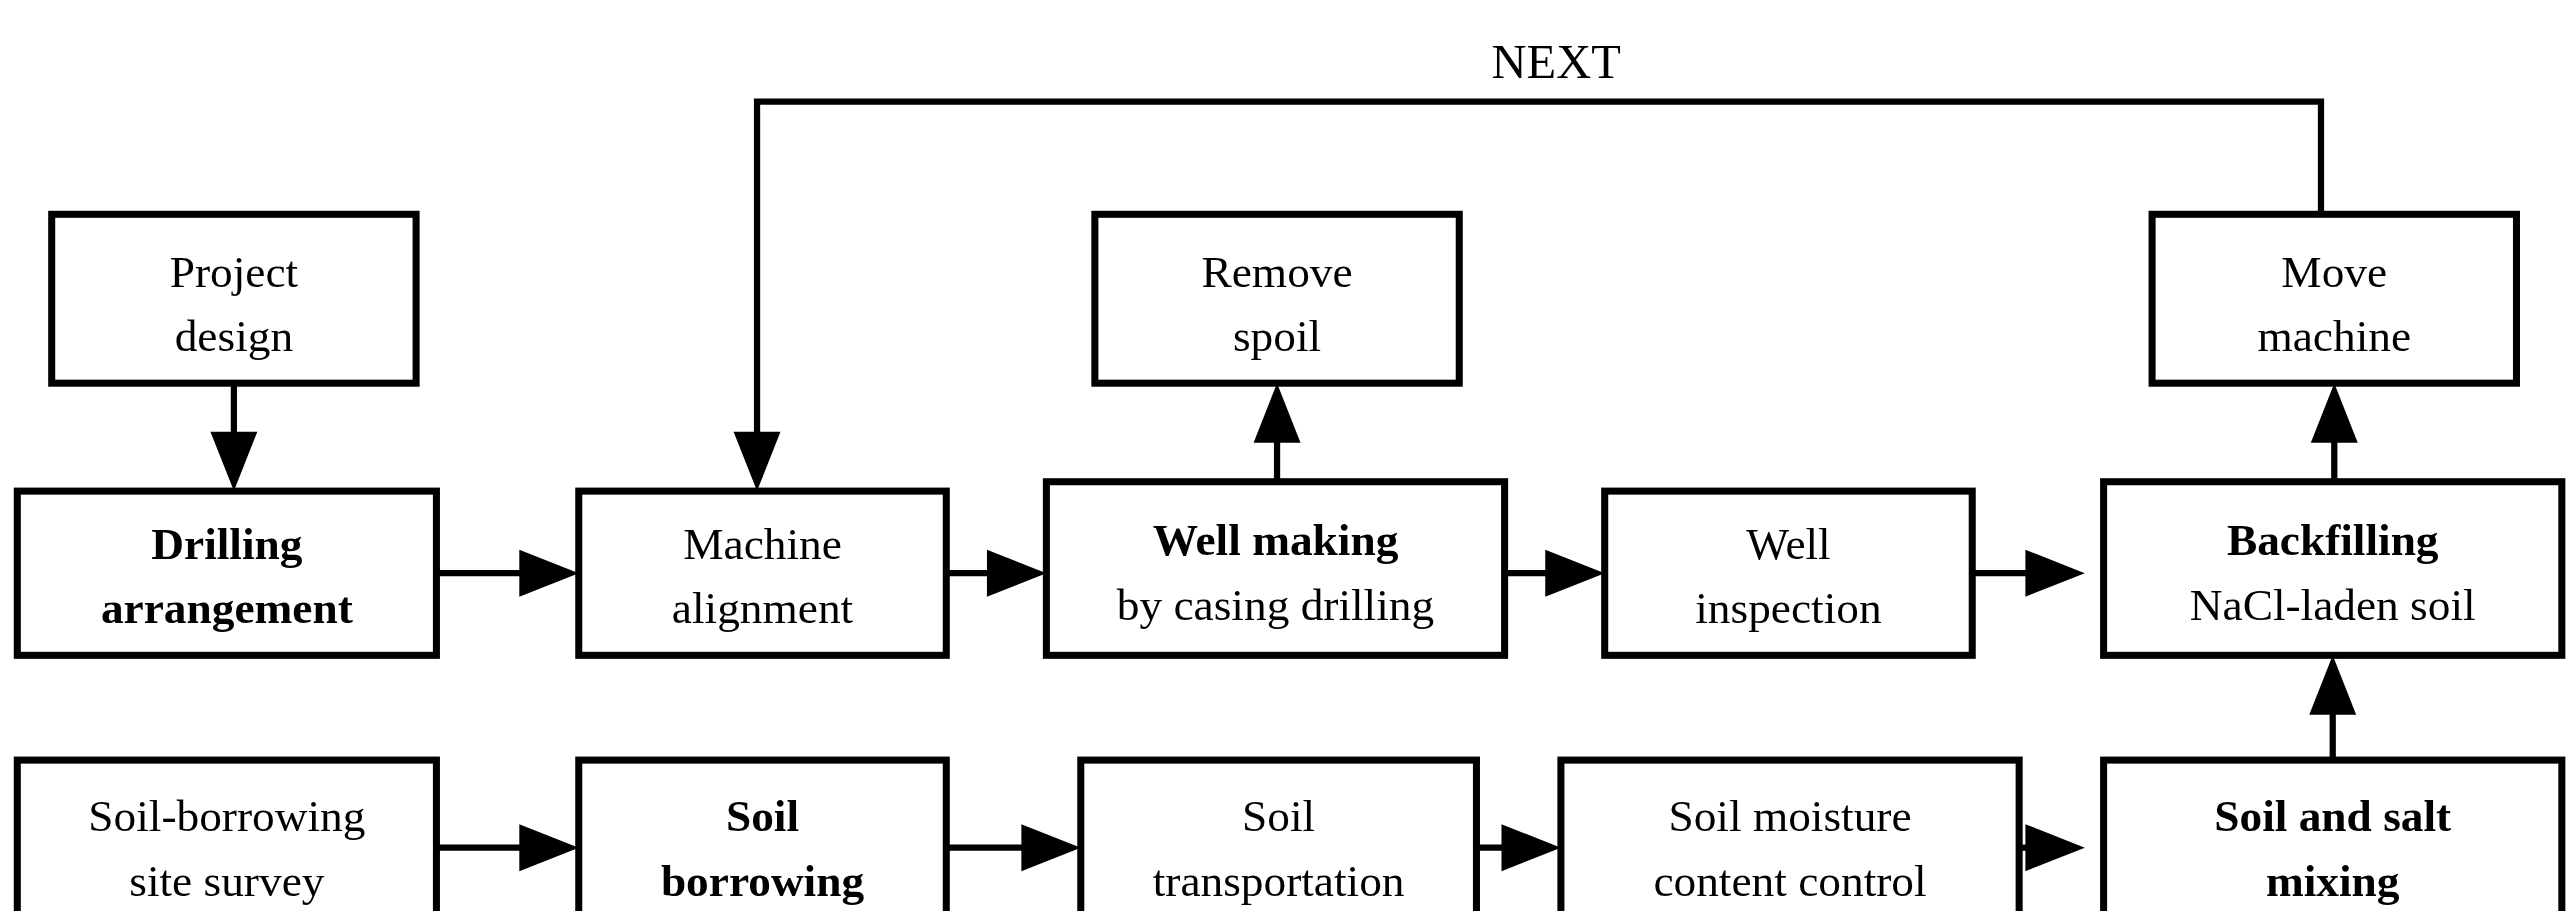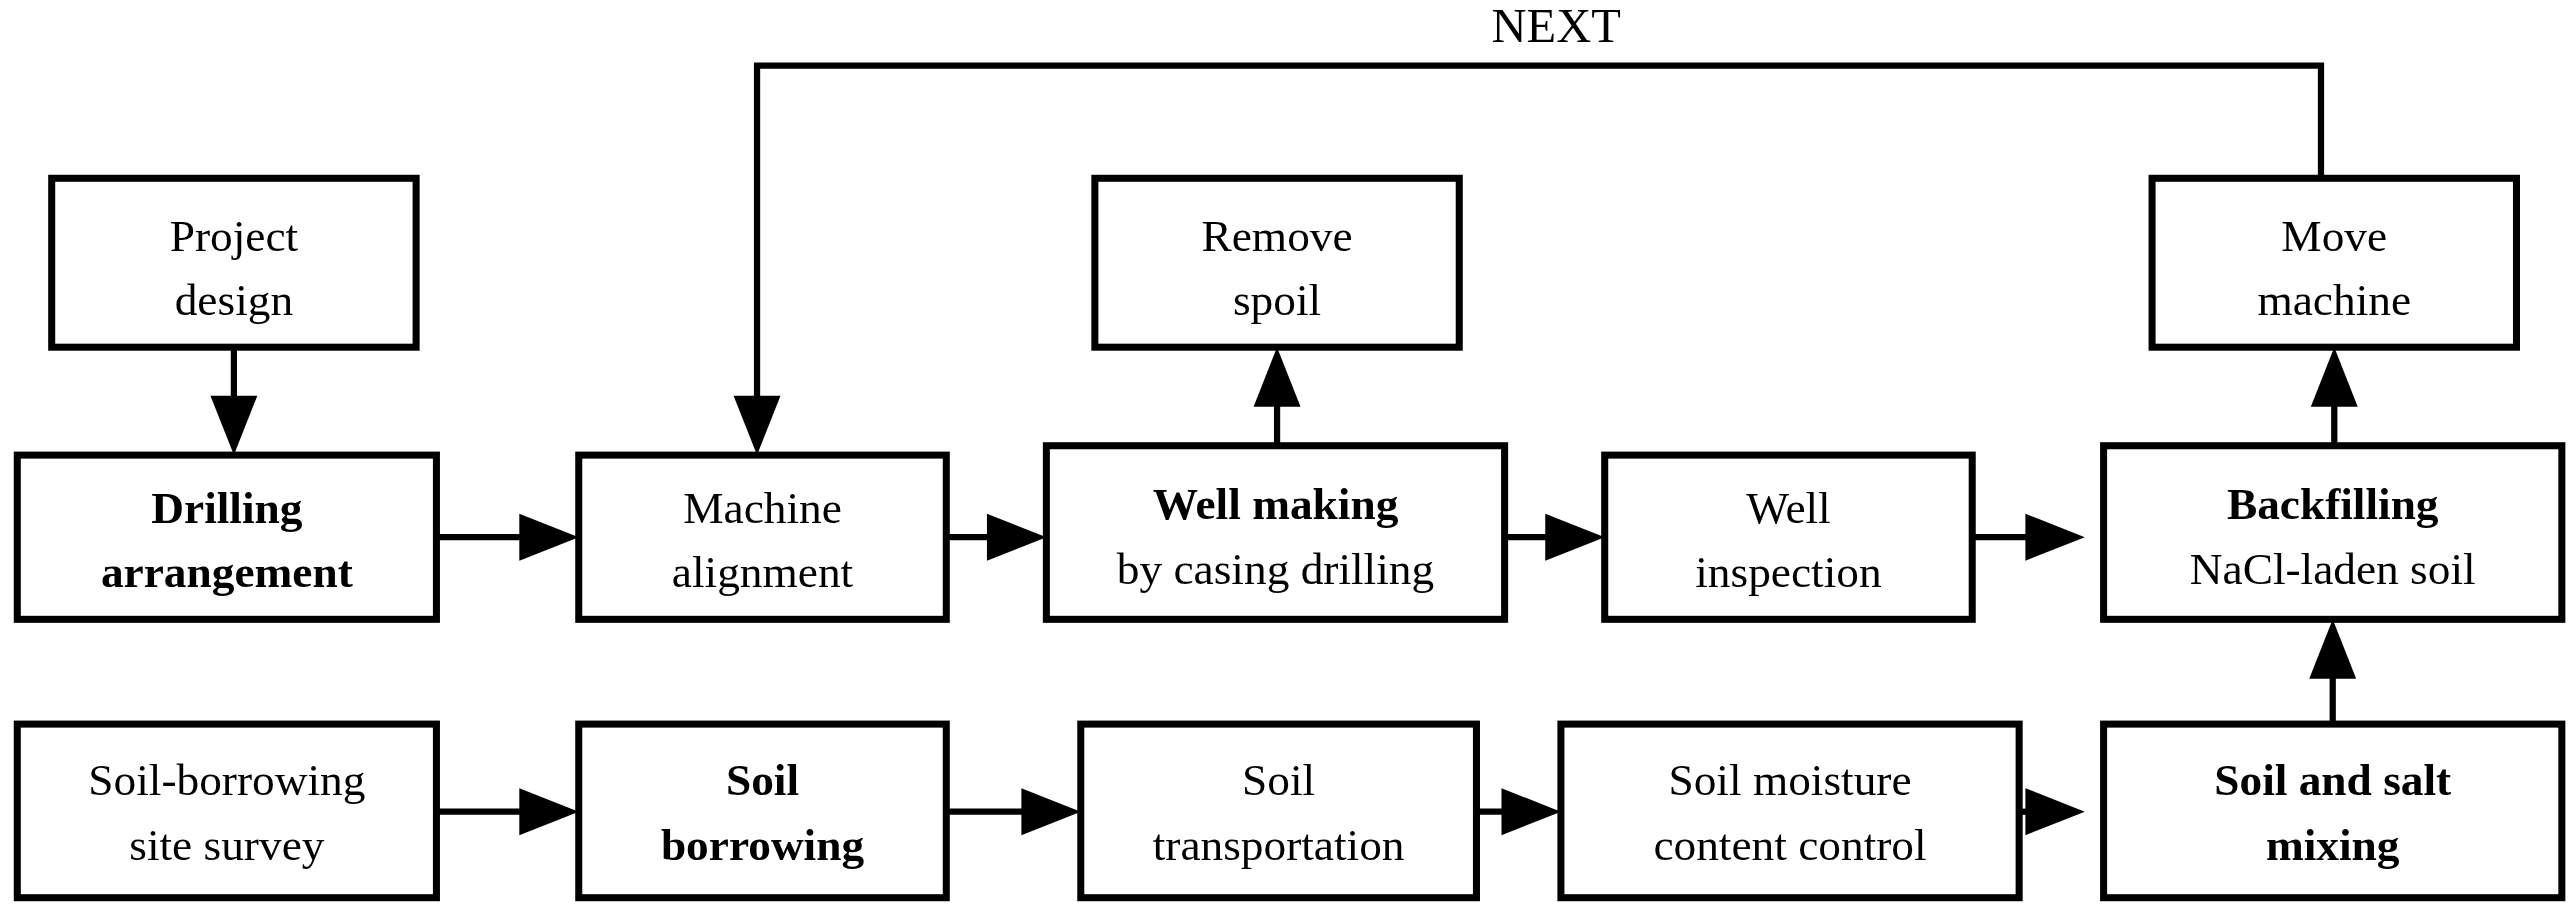--- a/index.html
+++ b/index.html
@@ -11,20 +11,21 @@
     width: 2576px;
     height: 911px;
     font-family: "Liberation Serif", "DejaVu Serif", serif;
     overflow: hidden;
   }
   #flowchart-root {
     position: relative;
     width: 2576px;
     height: 787px;
     background: #ffffff;
+    margin-top: 36px;
   }
   svg.diagram {
     display: block;
     width: 2576px;
     height: 911px;
   }
   .node-box {
     fill: #ffffff;
     stroke: #000000;
     stroke-width: 9;

